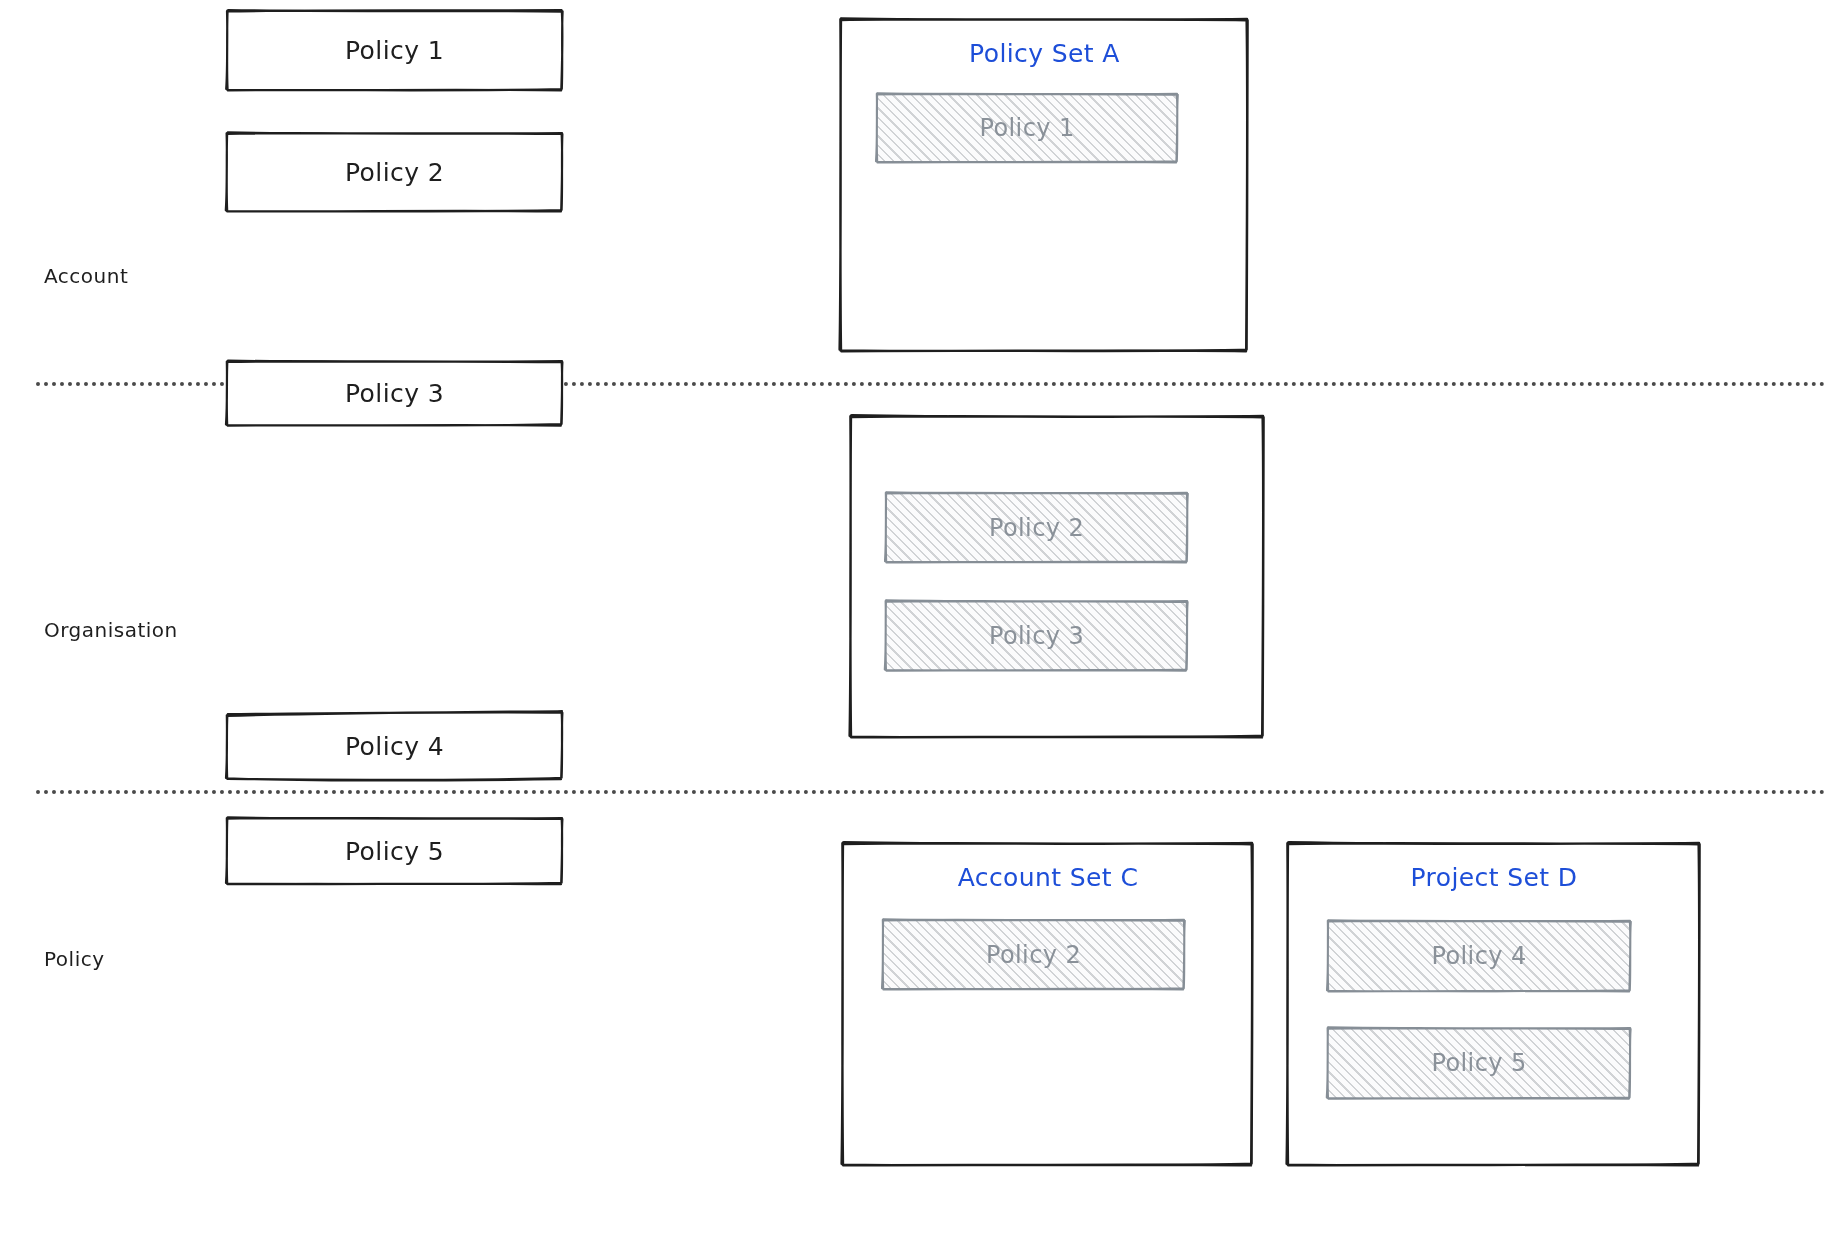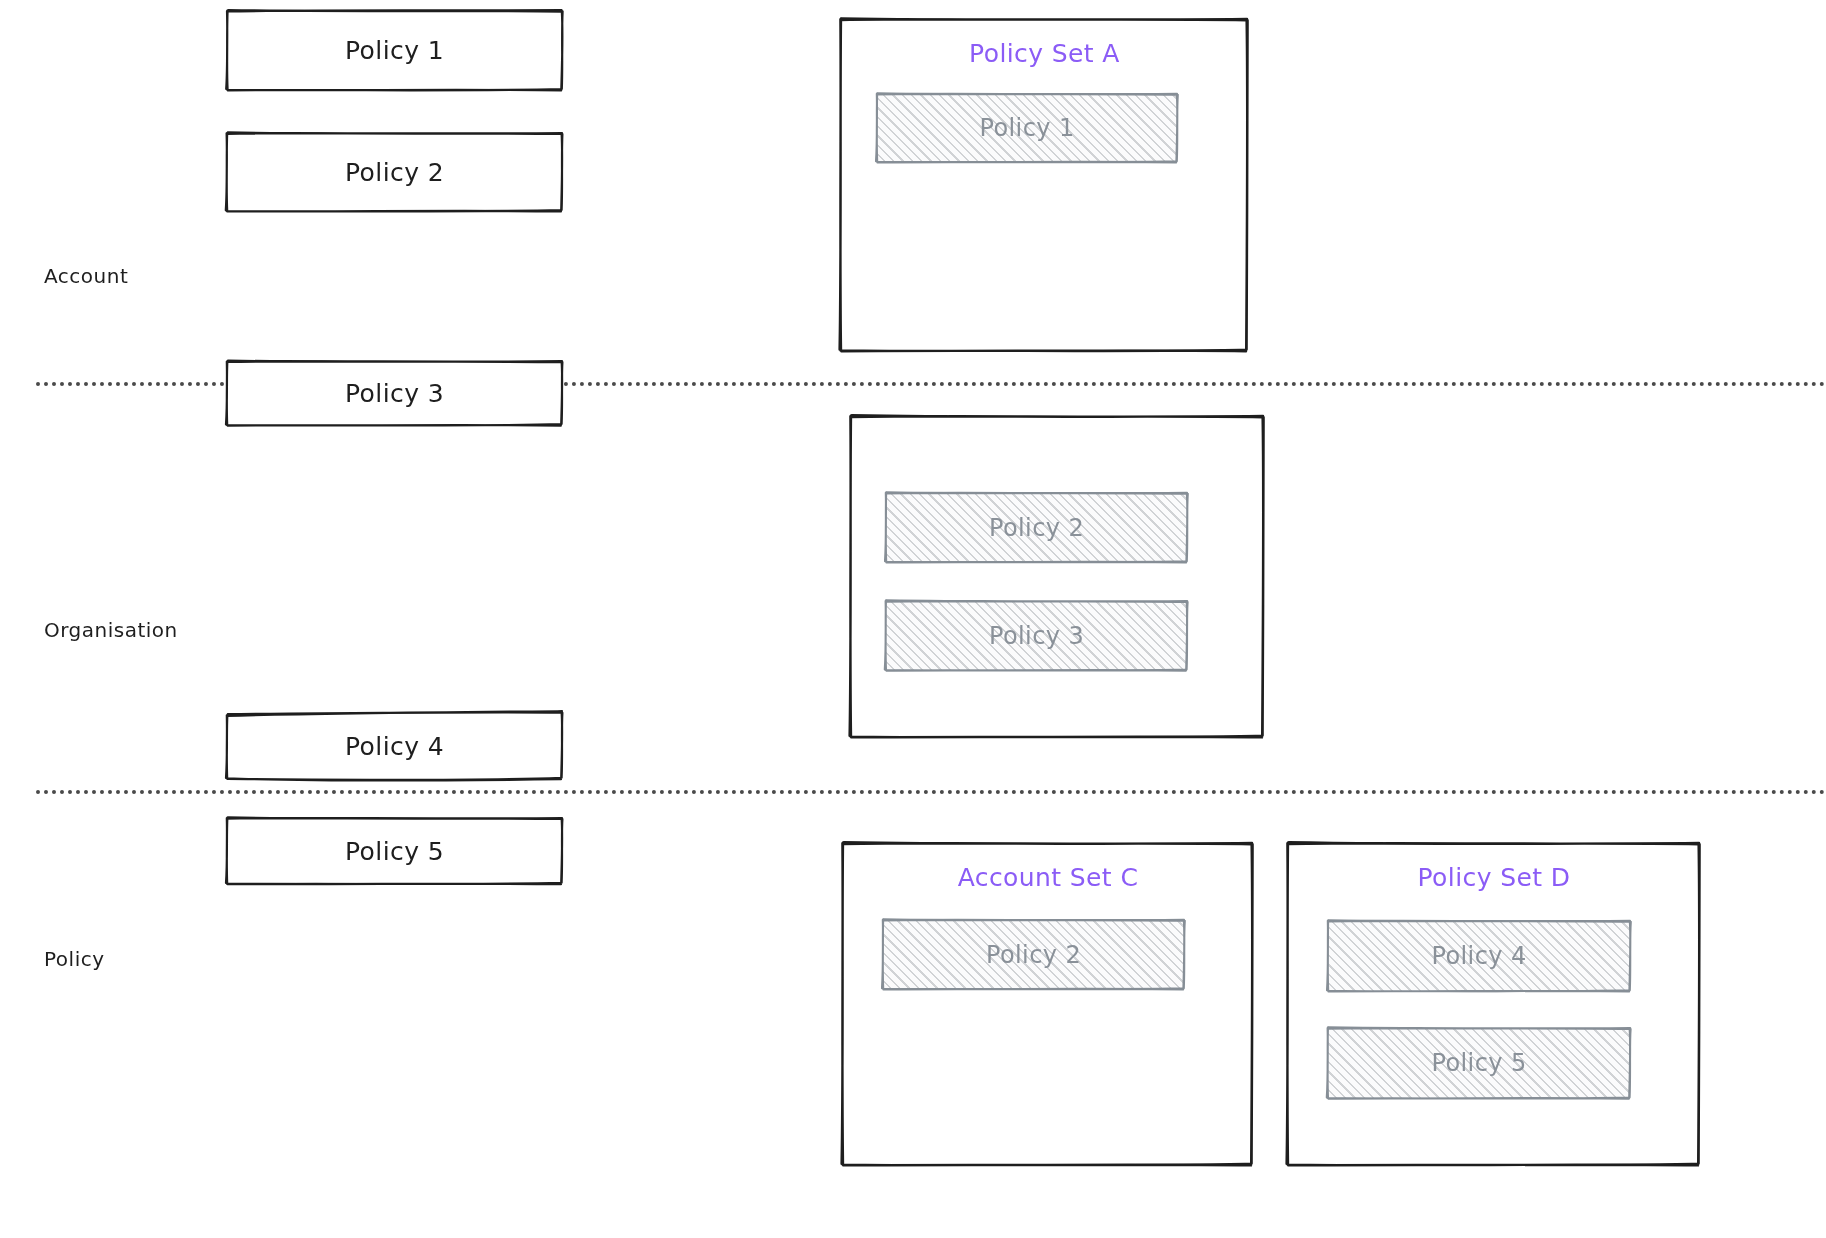--- a/index.html
+++ b/index.html
@@ -59,21 +59,21 @@
     pointer-events: none;
   }
   .pset-title {
     position: absolute;
     top: 20px;
     left: 0;
     right: 0;
     text-align: center;
     font-family: "DejaVu Sans", sans-serif;
     font-size: 25px;
-    color: #8b5cf6;
+    color: #1d4ed8;
     letter-spacing: .4px;
   }
 
   
   .hchip {
     position: absolute;
     box-sizing: border-box;
     background-color: #fbfbfc;
     background-image: repeating-linear-gradient(
         45deg,
@@ -251,21 +251,21 @@
     </div>
   </div>
 
   <div class="pset" style="left:1288px; top:843px; width:412px; height:322px;">
     <svg class="sk" viewBox="0 0 426 336" preserveAspectRatio="none">
       <path d="M7.2,8.0 C100,6.0 250,8.8 418.0,7.0 M7.8,6.2 C170,9.2 310,6.6 417.4,8.2
                M417.6,7.2 C419.0,85 417.8,230 417.2,328.0 M418.6,8.2 C417.4,90 418.8,226 417.6,327.4
                M417.4,327.8 C310,330.4 150,328.0 7.4,329.4 M417.0,329.4 C290,327.6 140,330.2 6.6,328.6
                M7.0,329.0 C5.6,230 7.2,90 6.4,7.2 M5.6,327.8 C7.4,226 6.0,85 7.0,6.4" fill="none" stroke="#1e1e1e" stroke-width="2.4" stroke-linecap="round"></path>
     </svg>
-    <div class="pset-title">Policy Set D</div>
+    <div class="pset-title">Project Set D</div>
 
     <div class="hchip" style="left:40px; top:78px; width:302px; height:70px;">
       <svg class="sk" viewBox="0 0 314 82" preserveAspectRatio="none">
         <path d="M6.2,6.4 C70,5.0 180,7.0 308.0,5.8 M6.8,5.2 C120,7.2 230,5.4 307.6,6.8
                  M307.8,6.0 C309.0,22 308.0,54 307.4,75.6 M308.8,6.8 C307.6,24 308.8,52 307.8,75.2
                  M307.6,75.4 C210,77.4 100,75.6 6.4,76.4 M307.2,76.4 C200,75.0 90,77.2 5.8,75.8
                  M6.2,76.0 C5.2,54 6.4,24 5.8,5.8 M5.0,75.2 C6.6,52 5.4,22 6.2,5.2" fill="none" stroke="#868e96" stroke-width="2.1" stroke-linecap="round"></path>
       </svg>
       <span class="lbl">Policy 4</span>
     </div>

